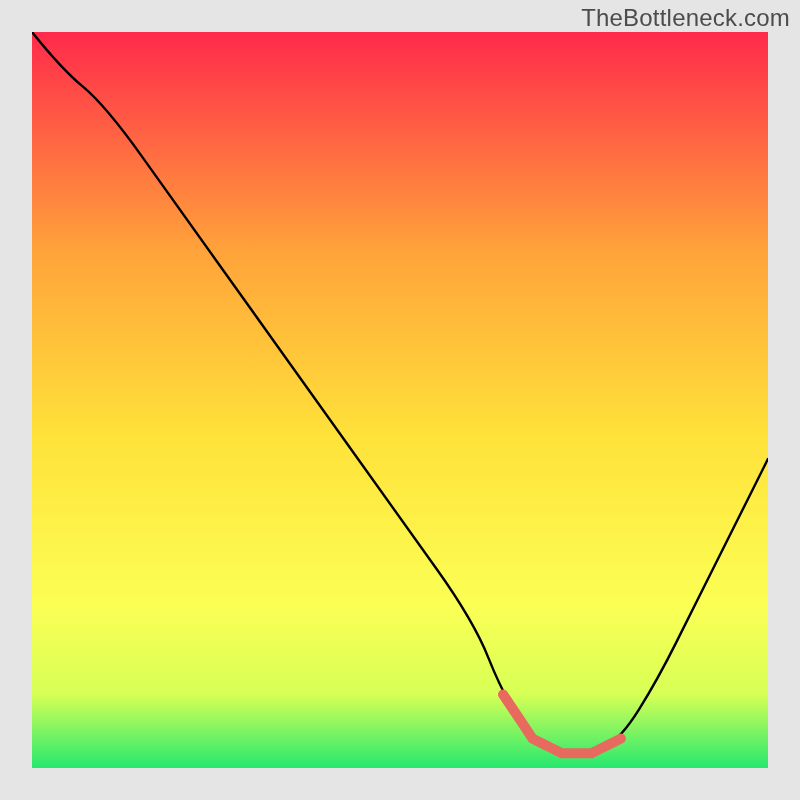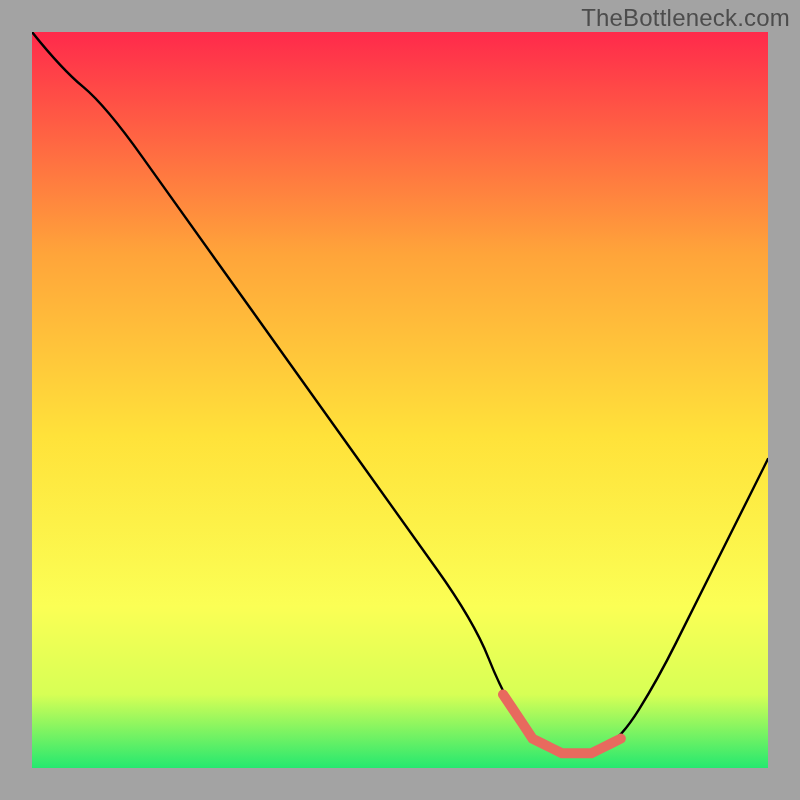--- a/index.html
+++ b/index.html
@@ -8,21 +8,21 @@
     width: 800px;
     height: 800px;
     background: #000000;
     font-family: Arial, Helvetica, sans-serif;
     overflow: hidden;
   }
   .frame {
     position: relative;
     width: 800px;
     height: 800px;
-    background: #a3a3a3;
+    background: #e5e5e5;
   }
   .watermark {
     position: absolute;
     top: 4px;
     right: 10px;
     color: #4c4c4c;
     font-size: 24px;
     font-weight: 400;
     letter-spacing: 0.2px;
     z-index: 20;

